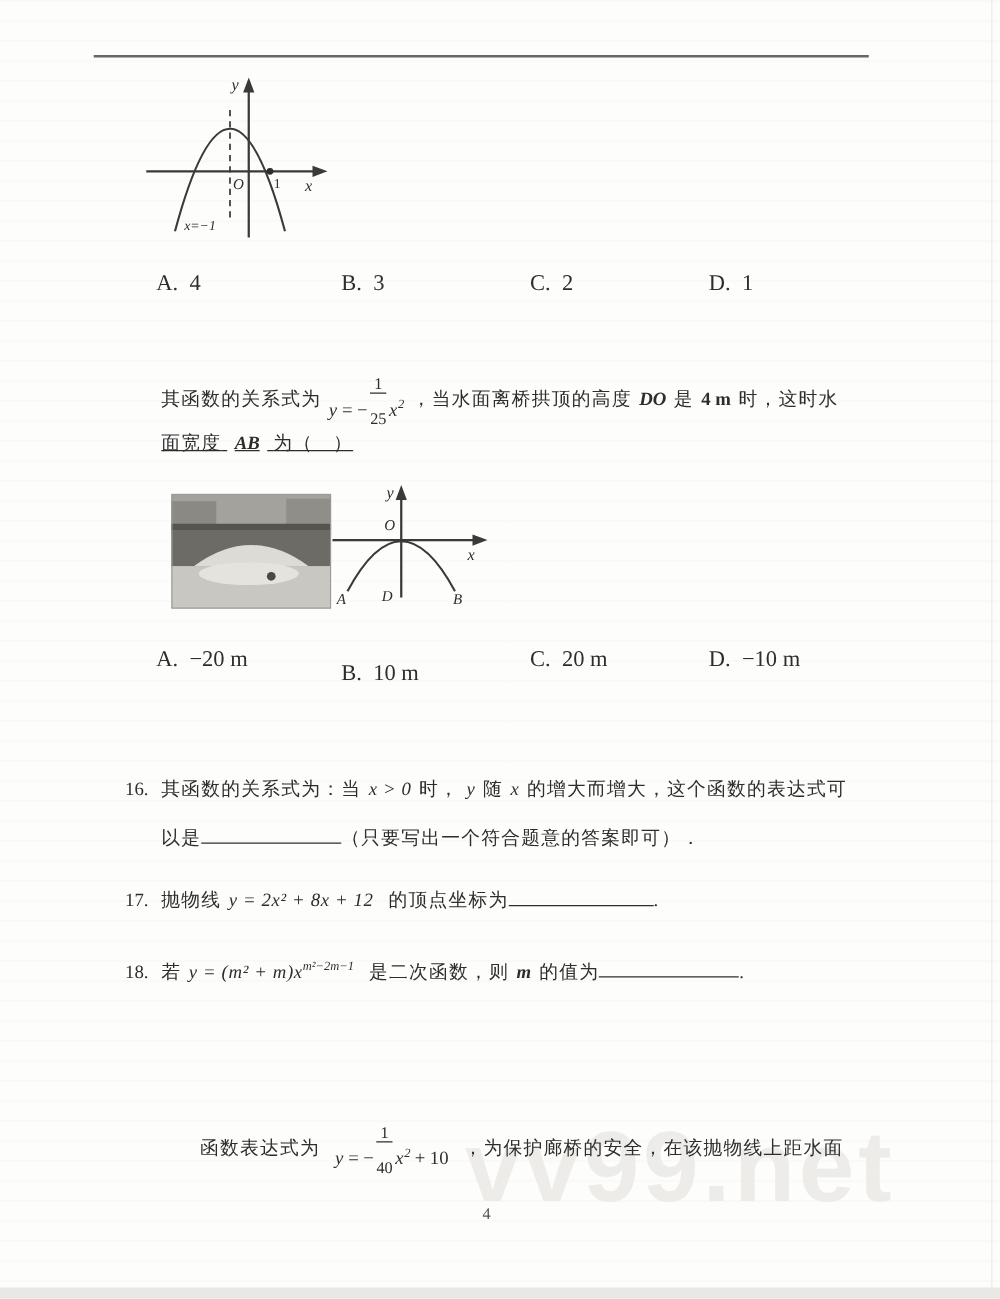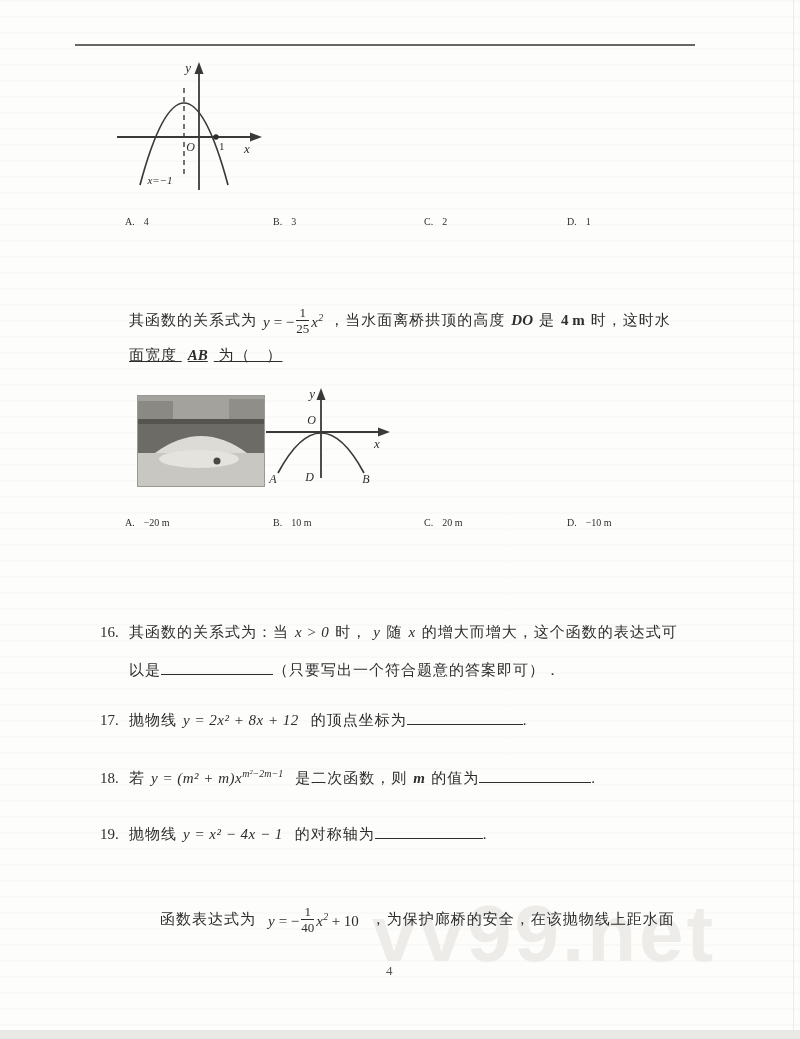--- a/index.html
+++ b/index.html
@@ -14,25 +14,25 @@
   .cn{font-size:15px;letter-spacing:1px;white-space:nowrap;line-height:1.25;}
   .fline{position:absolute;display:flex;align-items:center;white-space:nowrap;}
   .qnum{display:inline-block;min-width:29px;letter-spacing:0;}
   .ul{display:inline-block;border-bottom:1px solid #2e2e2e;height:13px;vertical-align:baseline;}
   .it{font-style:italic;}
   .bi{font-style:italic;font-weight:bold;letter-spacing:0;}
   .rm{letter-spacing:0;}
   .bold{font-weight:bold;letter-spacing:0;}
   .frac{display:inline-block;text-align:center;vertical-align:-0.5em;line-height:1;font-size:13px;margin:0 2px;letter-spacing:0;}
   .frac .fnum{display:block;padding:0 3px 1px;border-bottom:1px solid #2e2e2e;}
-  .frac .fden{display:block;padding-top:1px;}
+  .frac .fden{display:block;padding-top:13px;}
   .msup{font-size:10px;vertical-align:super;letter-spacing:0;font-style:italic;}
   .mathseg{letter-spacing:0.5px;margin:0 6px;}
   .gapL{margin-left:6px;} .gapR{margin-right:6px;}
-  .opt{position:absolute;font-size:10px;letter-spacing:0;white-space:nowrap;}
+  .opt{position:absolute;font-size:18px;letter-spacing:0;white-space:nowrap;}
   .opt .val{margin-left:9px;}
   svg text{font-family:"Liberation Serif","DejaVu Serif",serif;}
   .rule{position:absolute;background:#676767;}
   .watermark{
     position:absolute;left:372px;top:888px;z-index:0;
     font-family:"Liberation Sans","DejaVu Sans",sans-serif;
     font-weight:bold;font-size:80px;letter-spacing:3px;color:#edece9;
   }
   .layer{position:absolute;left:0;top:0;width:800px;height:1039px;z-index:1;}
   .edge-right{position:absolute;left:793px;top:0;width:1px;height:1030px;background:#eceae7;}
@@ -105,42 +105,39 @@
     <path d="M 20 87 Q 63 7 106 87" fill="none" stroke="#3a3a3a" stroke-width="1.7"></path>
     <text x="57" y="12" font-size="13" font-style="italic" text-anchor="end" fill="#2d2d2d">y</text>
     <text x="58" y="38" font-size="12" font-style="italic" text-anchor="end" fill="#2d2d2d">O</text>
     <text x="116" y="62" font-size="13" font-style="italic" fill="#2d2d2d">x</text>
     <text x="15" y="97" font-size="12" font-style="italic" text-anchor="middle" fill="#2d2d2d">A</text>
     <text x="56" y="95" font-size="12" font-style="italic" text-anchor="end" fill="#2d2d2d">D</text>
     <text x="108" y="97" font-size="12" font-style="italic" text-anchor="middle" fill="#2d2d2d">B</text>
   </svg>
 
   <div class="opt" style="left:125px;top:517px;"><span>A.</span><span class="val">−20 m</span></div>
-  <div class="opt" style="left:273px;top:517px;"><span>B.</span><span class="val">10 m</span></div>
+  <div class="opt" style="left:273px;top:528px;"><span>B.</span><span class="val">10 m</span></div>
   <div class="opt" style="left:424px;top:517px;"><span>C.</span><span class="val">20 m</span></div>
   <div class="opt" style="left:567px;top:517px;"><span>D.</span><span class="val">−10 m</span></div>
 
   <div class="abs cn" style="left:100px;top:623px;">
     <span class="qnum">16.</span><span>其函数的关系式为：当</span><span class="it mathseg">x &gt; 0</span><span>时，</span><span class="it mathseg">y</span><span>随</span><span class="it mathseg">x</span><span>的增大而增大，这个函数的表达式可</span>
   </div>
   <div class="abs cn" style="left:129px;top:661px;">
     <span>以是</span><span class="ul" style="width:112px;"></span><span>（只要写出一个符合题意的答案即可）．</span>
   </div>
 
   <div class="abs cn" style="left:100px;top:711px;">
     <span class="qnum">17.</span><span>抛物线</span><span class="it mathseg">y = 2x² + 8x + 12</span><span class="gapL">的顶点坐标为</span><span class="ul" style="width:116px;"></span><span class="rm">.</span>
   </div>
 
   <div class="abs cn" style="left:100px;top:768px;">
     <span class="qnum">18.</span><span>若</span><span class="it mathseg"><span>y = (m² + m)x</span><sup class="msup">m²−2m−1</sup></span><span class="gapL">是二次函数，则</span><span class="bi mathseg">m</span><span>的值为</span><span class="ul" style="width:112px;"></span><span class="rm">.</span>
   </div>
 
-  <div class="abs cn" style="left:100px;top:825px;">
-    <span class="qnum">19.</span><span>抛物线</span><span class="it mathseg">y = x² − 4x − 1</span><span class="gapL">的对称轴为</span><span class="ul" style="width:108px;"></span><span class="rm">.</span>
-  </div>
 
   <div class="fline cn" style="left:129px;top:898px;height:42px;margin-left:31px;">
     <span>函数表达式为</span>
     <span class="mathseg" style="margin:0 12px;"><span class="it">y</span> <span class="rm">=</span> <span class="rm">−</span><span class="frac"><span class="fnum">1</span><span class="fden">40</span></span><span class="it">x</span><sup class="msup">2</sup> <span class="rm">+</span> <span class="rm">10</span></span>
     <span>，为保护廊桥的安全，在该抛物线上距水面</span>
   </div>
 
   <div class="pagenum">4</div>
 
   <div class="edge-right"></div>

